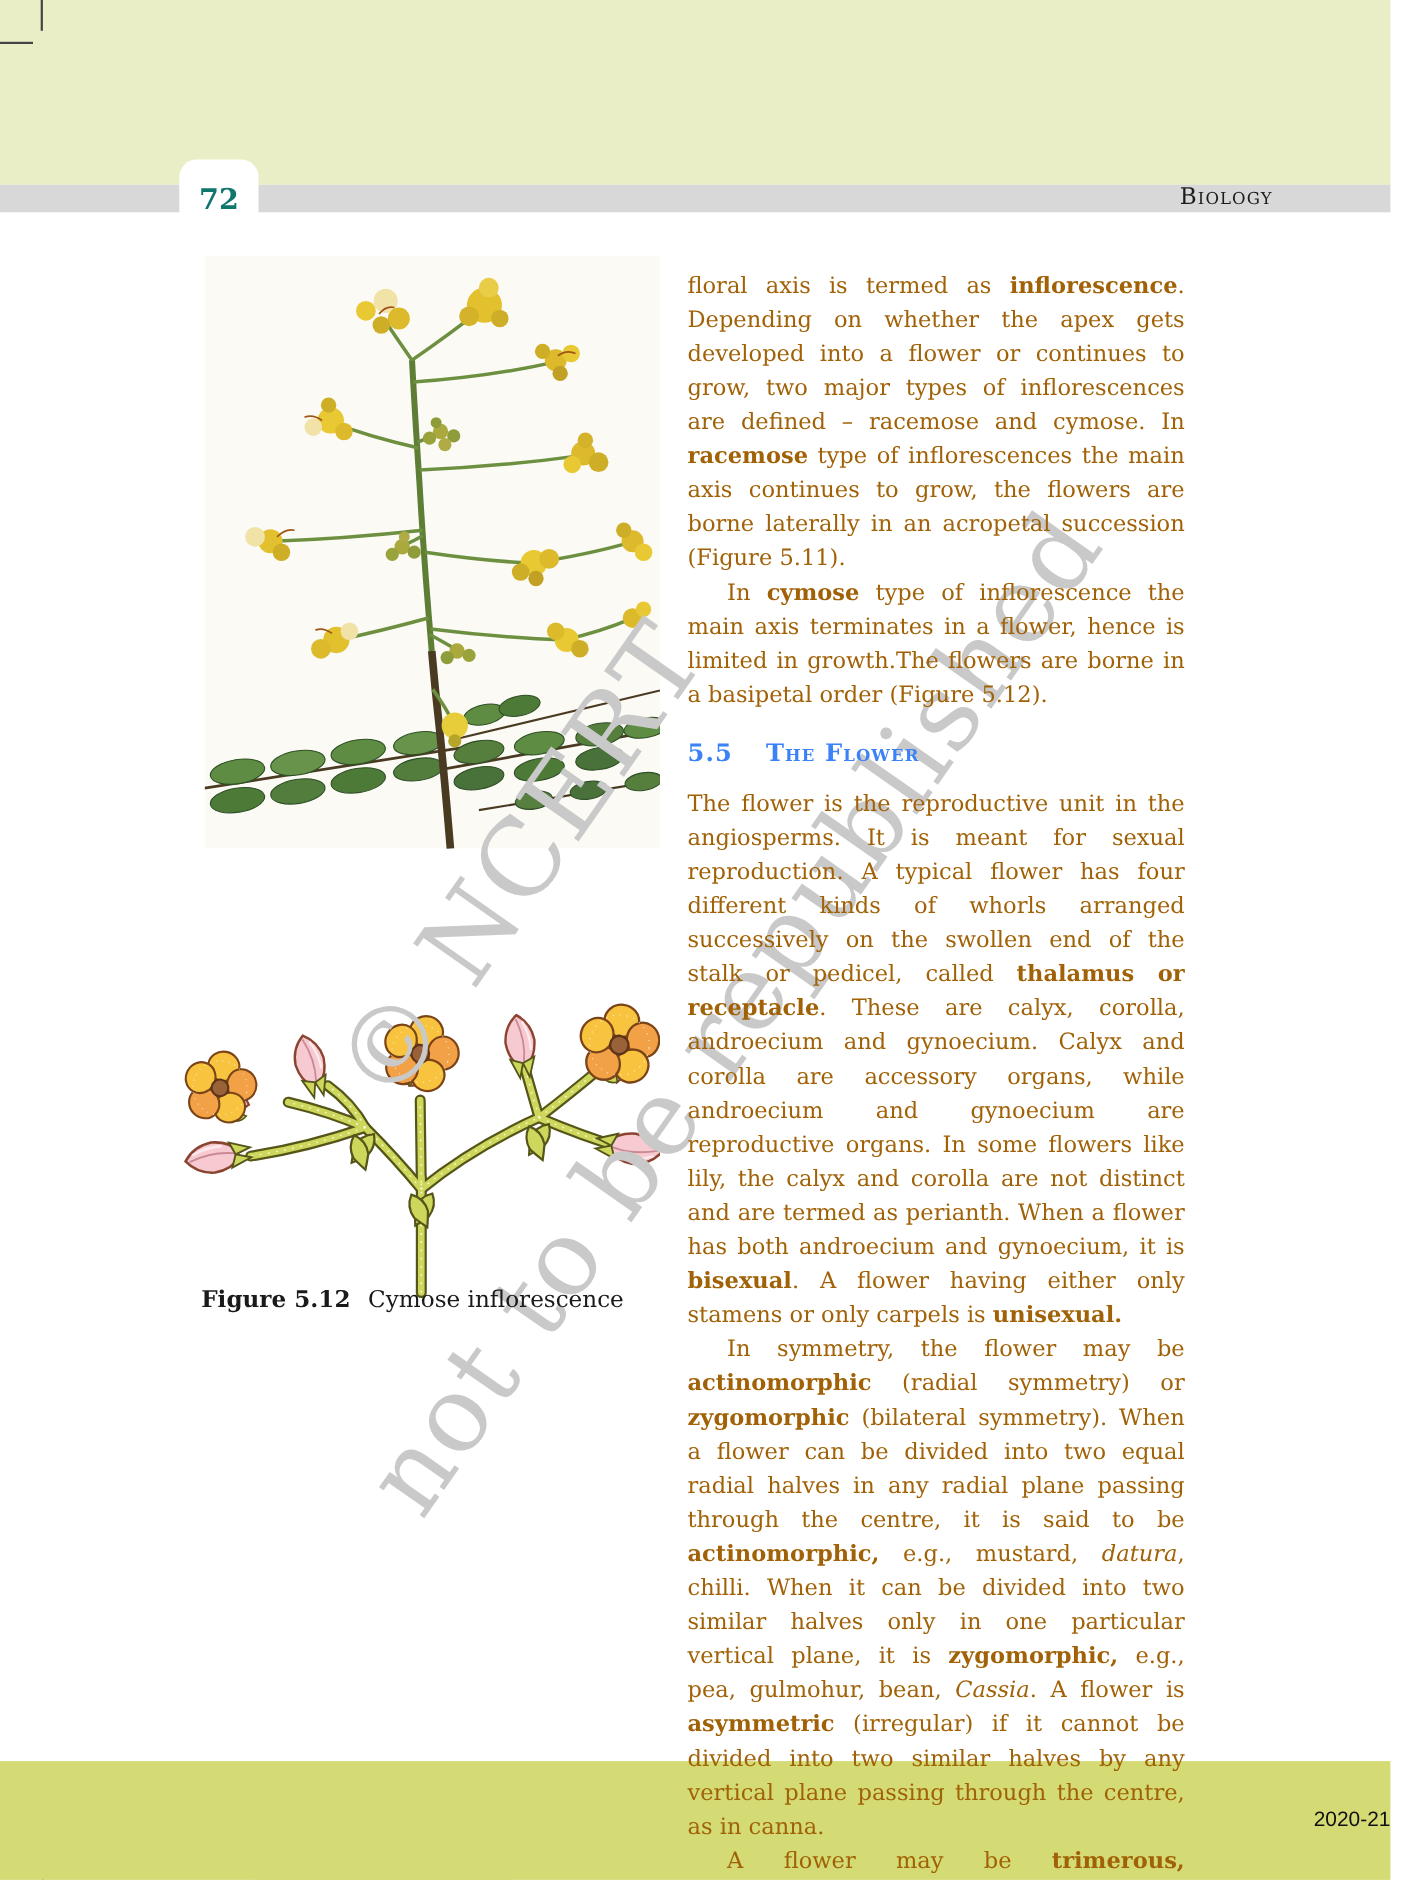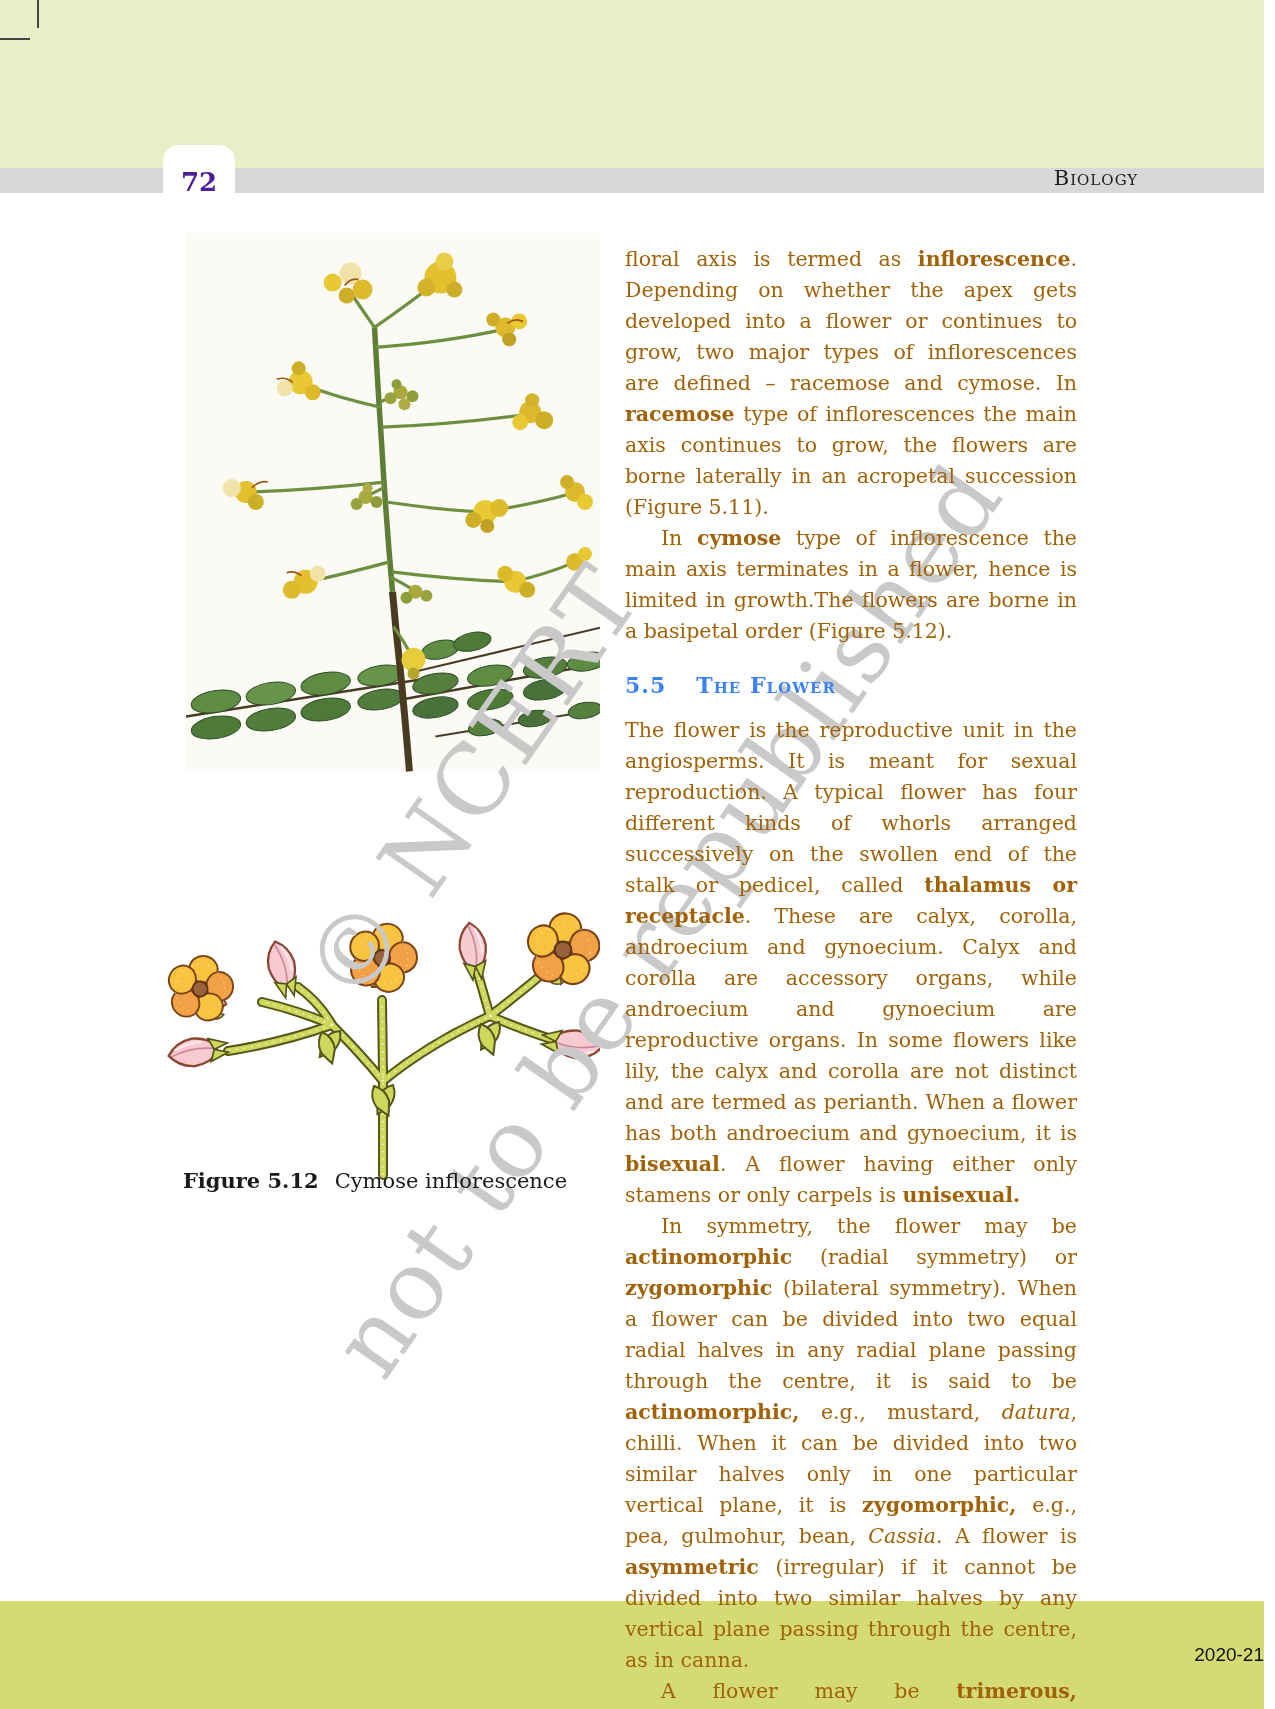--- a/index.html
+++ b/index.html
@@ -2,22 +2,22 @@
 <html><head>
 <meta charset="utf-8">
 <style>
   html,body{margin:0;padding:0;background:#ffffff;}
   .page{position:relative;width:1275px;height:1709px;background:#ffffff;overflow:hidden;
         font-family:"DejaVu Serif", serif;color:#1a1a1a;}
   .band-top{position:absolute;left:0;top:0;width:1264px;height:168px;background:#eaeec6;}
   .header-bar{position:absolute;left:0;top:168px;width:1264px;height:25px;background:#d8d8d8;}
   .page-tab{position:absolute;left:163px;top:145px;width:72px;height:58px;background:#ffffff;
             border-radius:16px 16px 0 0;text-align:center;}
-  .page-tab .num{display:block;padding-top:22px;font-weight:bold;font-size:26px;color:#4c1d95;}
-  .header-right{position:absolute;left:1035px;top:166px;width:122px;text-align:center;
+  .page-tab .num{display:block;padding-top:22px;font-weight:bold;font-size:26px;color:#0f766e;}
+  .header-right{position:absolute;left:1035px;top:166px;width:122px;text-align:right;
                 font-variant:small-caps;font-size:21px;letter-spacing:1px;color:#1c1c1c;}
   .band-bottom{position:absolute;left:0;top:1601px;width:1264px;height:108px;background:#d4db74;}
   .footer-text{position:absolute;left:0;top:1644px;width:1264px;text-align:right;
                font-family:"Liberation Sans", sans-serif;font-size:19px;color:#111;}
   .cropmark{position:absolute;background:#444;}
   .cm-tl-v{left:37px;top:0;width:2px;height:28px;}
   .cm-tl-h{left:0;top:38px;width:30px;height:2px;}
   .cm-bl-h{left:0;top:1671px;width:30px;height:2px;}
   .cm-bl-v{left:38px;top:1680px;width:2px;height:29px;}
 

